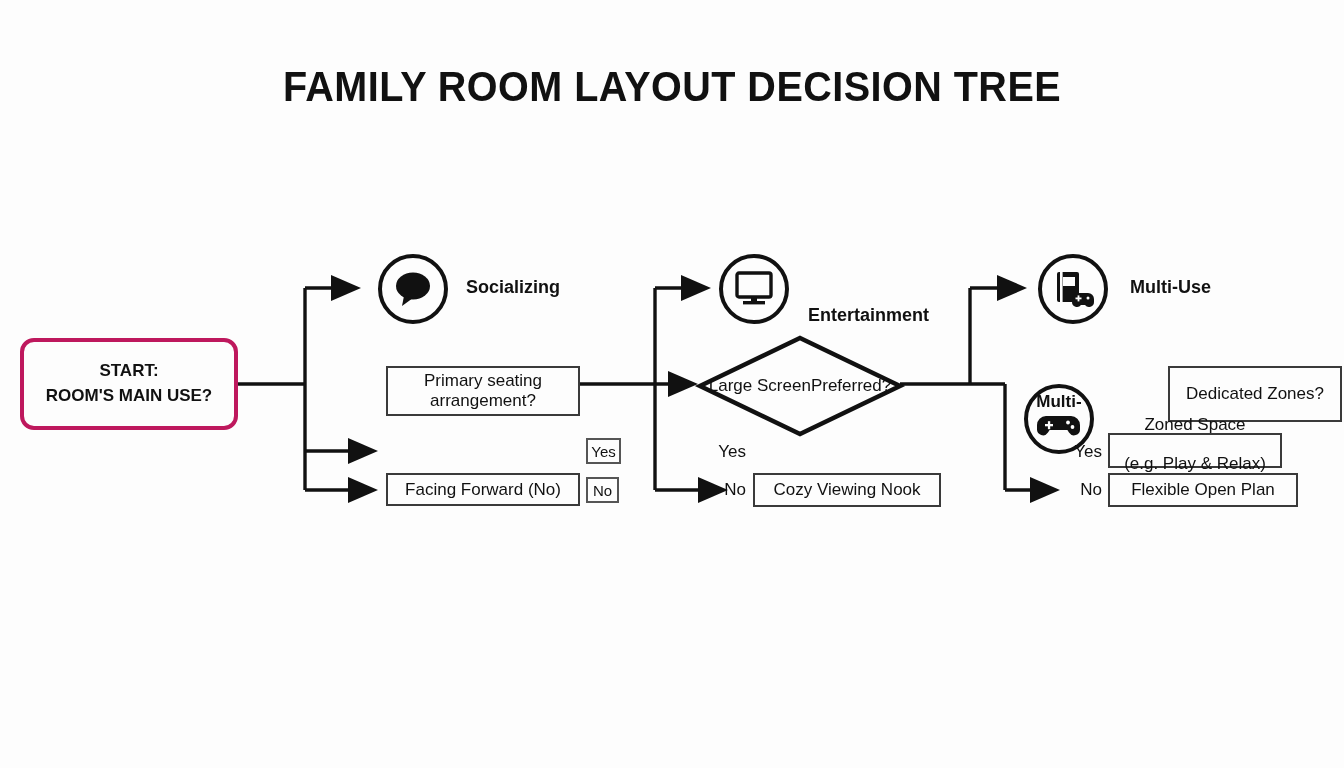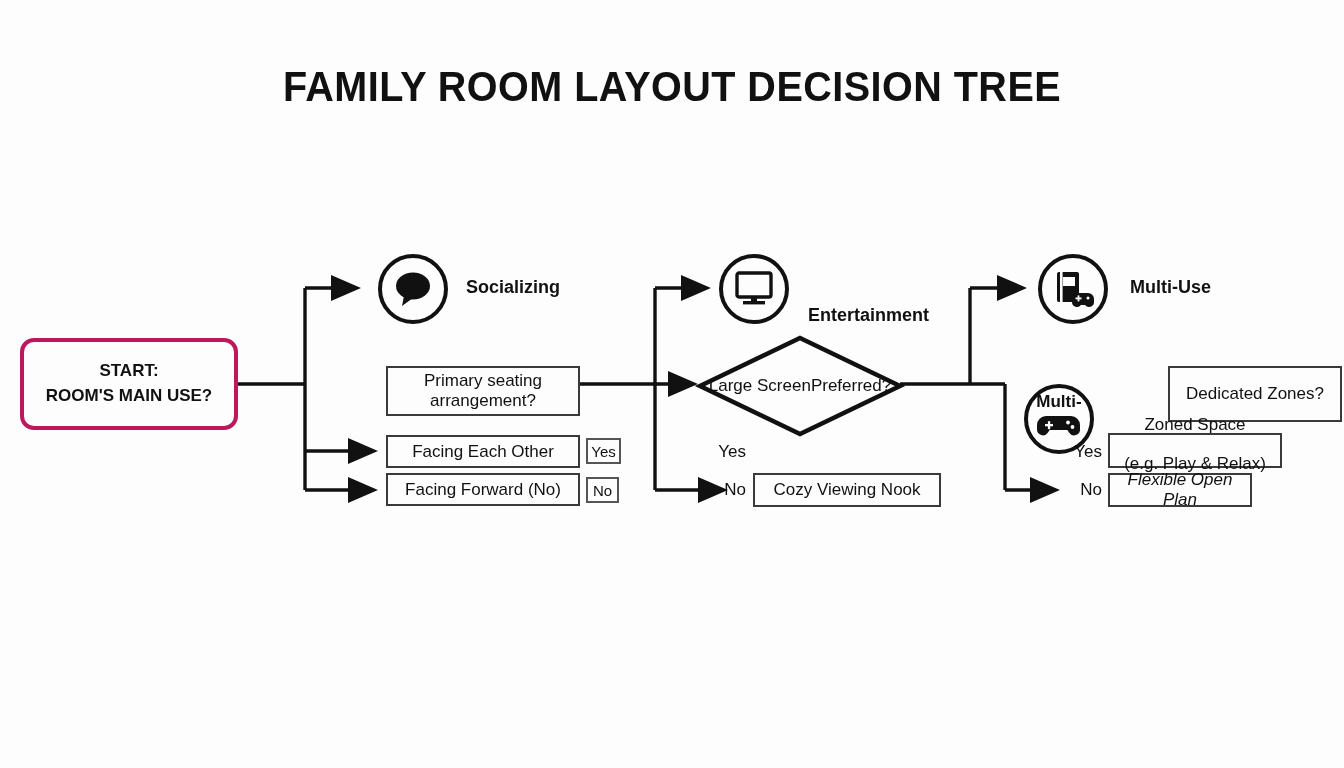--- a/index.html
+++ b/index.html
@@ -125,23 +125,20 @@
       <ellipse cx="21" cy="18" rx="17" ry="13.5" fill="#111"></ellipse>
       <path d="M12,28 L10,38 L21,30 Z" fill="#111"></path>
     </svg>
   </div>
   <div class="iconlabel" style="left:466px;top:277px;">Socializing</div>
 
   <div class="node rbox" style="left:386px;top:366px;width:194px;height:50px;">
     <span>Primary seating arrangement?</span>
   </div>
 
-  <div class="node rbox" style="left:386px;top:435px;width:194px;height:33px;">
-    <span>Facing Each Other</span>
-  </div>
   <div class="node badge" style="left:586px;top:438px;width:35px;height:26px;">
     <span>Yes</span>
   </div>
 
   <div class="node rbox" style="left:386px;top:473px;width:194px;height:33px;">
     <span>Facing Forward (No)</span>
   </div>
   <div class="node badge" style="left:586px;top:477px;width:33px;height:26px;">
     <span>No</span>
   </div>
@@ -199,17 +196,17 @@
 
   <div class="sidelabel" style="left:1058px;top:440px;width:44px;height:24px;">Yes</div>
   <div class="node rbox overflow" style="left:1108px;top:433px;width:174px;height:35px;">
     <span style="line-height:1.15;margin-top:-12px;">
       <span>Zoned Space</span><br>
       <span>(e.g. Play &amp; Relax)</span>
     </span>
   </div>
 
   <div class="sidelabel" style="left:1058px;top:478px;width:44px;height:24px;">No</div>
-  <div class="node rbox" style="left:1108px;top:473px;width:144px;height:34px;font-style:italic;">
+  <div class="node rbox" style="left:1108px;top:473px;width:190px;height:34px;">
     <span>Flexible Open Plan</span>
   </div>
 
 </div>
 
 </body></html>

